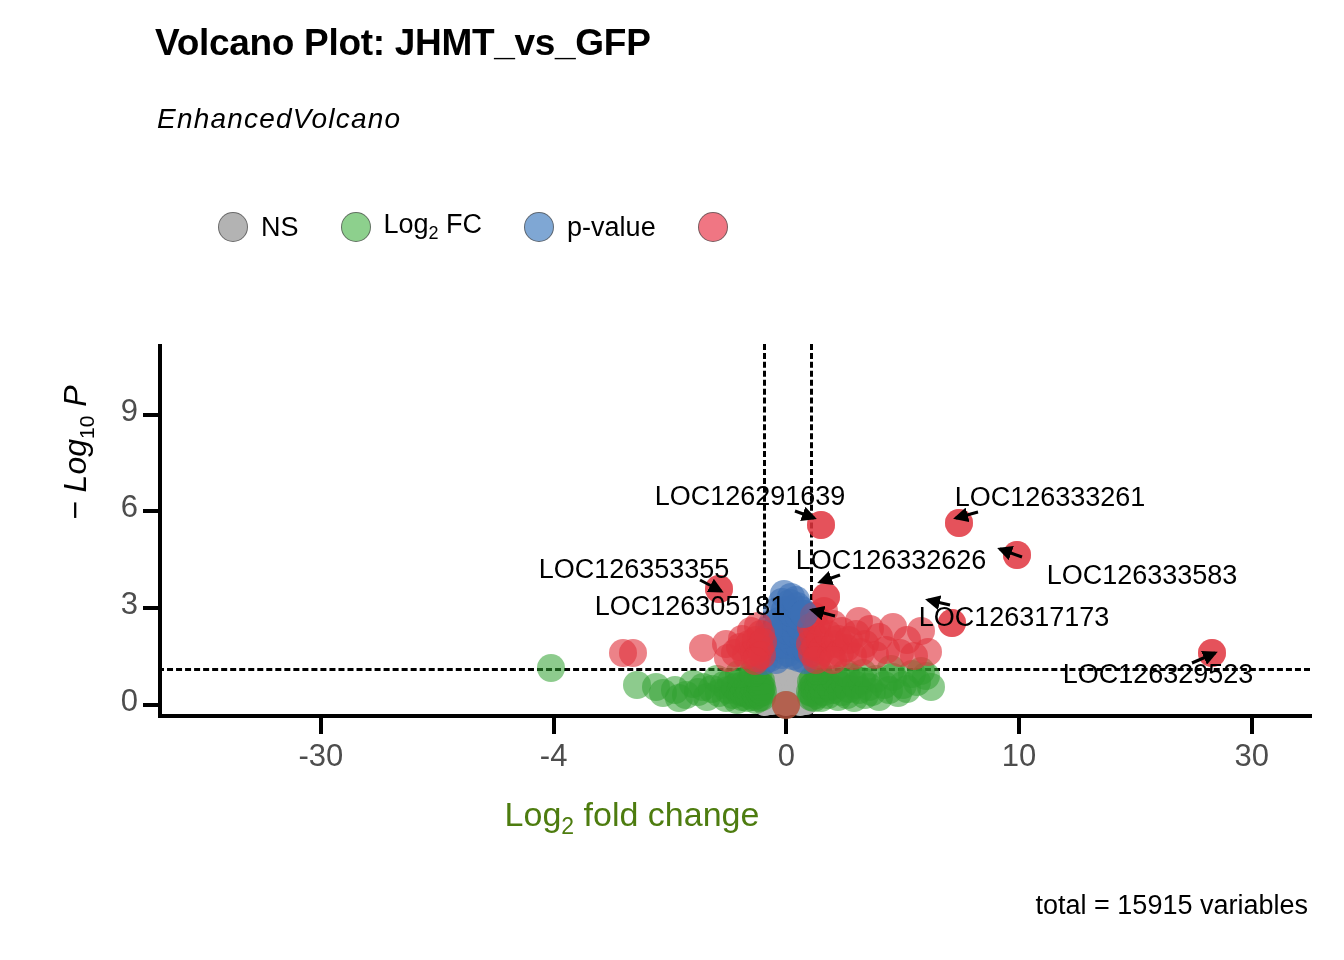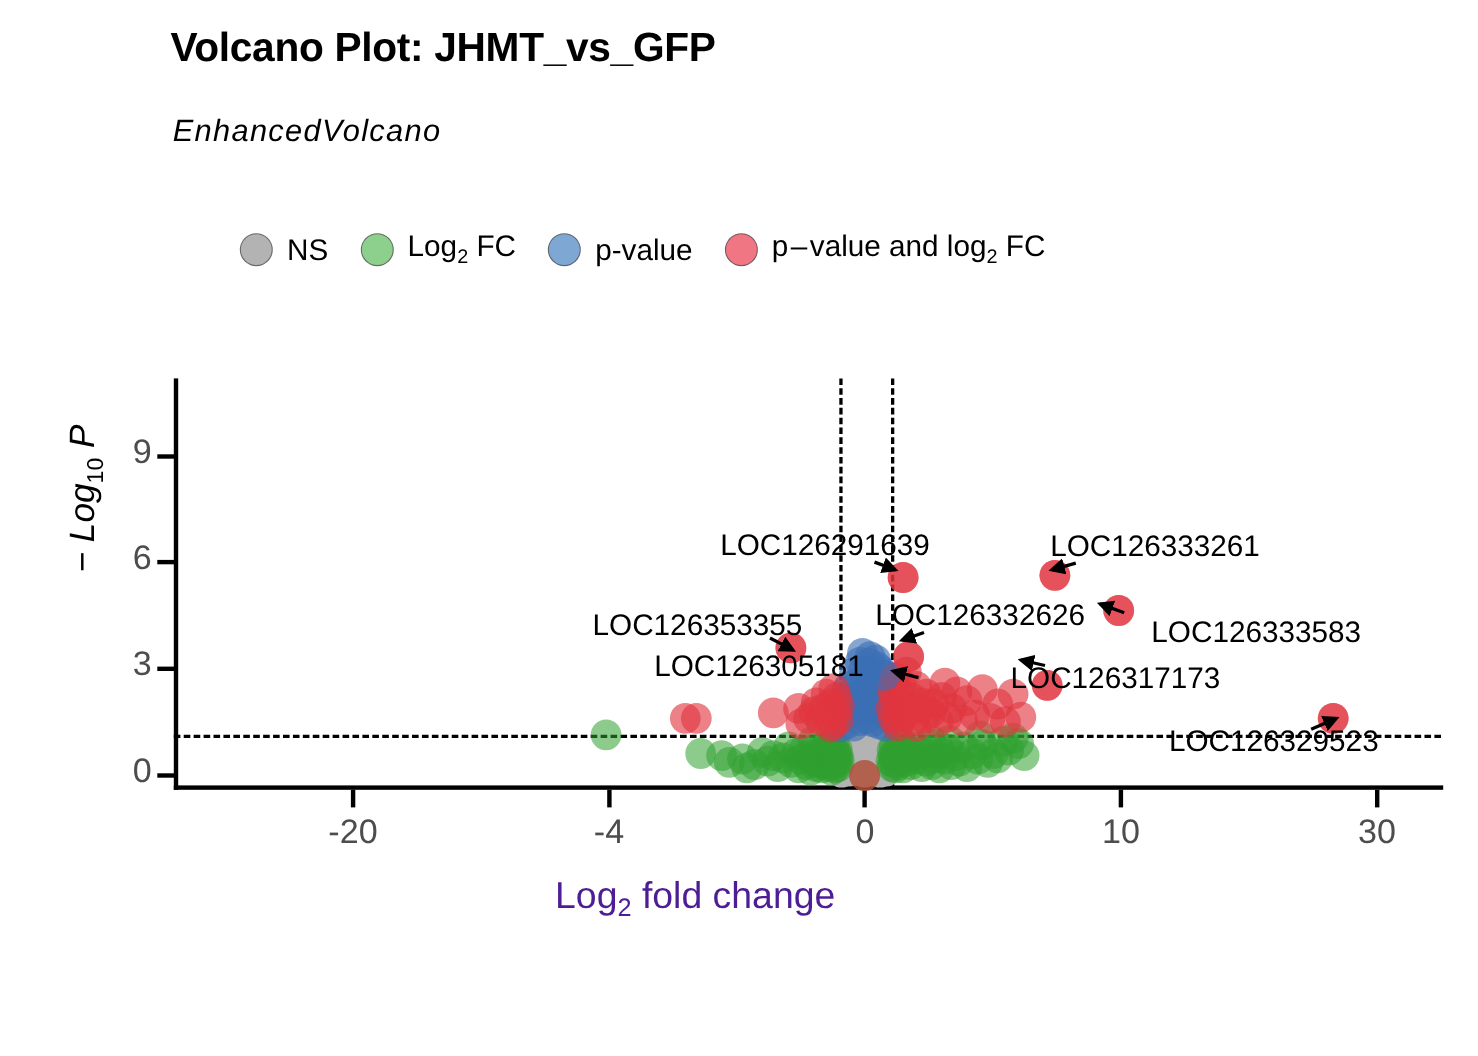--- a/index.html
+++ b/index.html
@@ -37,21 +37,21 @@
     white-space: nowrap;
   }
   
   #legend {
     position: absolute;
     left: 218px;
     top: 203px;
     height: 48px;
     display: flex;
     align-items: center;
-    gap: 3px;
+    gap: 16px;
   }
   .legend-entry {
     display: flex;
     align-items: center;
     margin-right: 26px;
   }
   .legend-dot {
     width: 28px;
     height: 28px;
     border-radius: 50%;
@@ -79,21 +79,21 @@
     white-space: nowrap;
   }
   #y-axis-title sub { font-size: 21px; font-style: normal; }
   #x-axis-title {
     position: absolute;
     left: 0px;
     top: 795px;
     width: 1264px;
     text-align: center;
     font-size: 34px;
-    color: #4c1d95;
+    color: #4d7c0f;
   }
   #x-axis-title sub { font-size: 23px; }
   #total-caption {
     position: absolute;
     right: 36px;
     top: 890px;
     font-size: 27px;
     color: #000000;
     white-space: nowrap;
   }
@@ -194,41 +194,41 @@
     <div class="legend-entry">
       <span class="legend-dot" style="background:#8DD08D;"></span>
       <span class="legend-label">Log<sub>2</sub> FC</span>
     </div>
     <div class="legend-entry">
       <span class="legend-dot" style="background:#7FA7D4;"></span>
       <span class="legend-label">p-value</span>
     </div>
     <div class="legend-entry">
       <span class="legend-dot" style="background:#F07683;"></span>
-      <span class="legend-label">p – value and log<sub>2</sub> FC</span>
     </div>
   </div>
 
   <div id="y-axis-title">− Log<sub>10</sub> <i>P</i></div>
   <div id="x-axis-title">Log<sub>2</sub> fold change</div>
+  <div id="total-caption">total = 15915 variables</div>
 
   <div id="axis-y-line"></div>
   <div id="axis-x-line"></div>
 
   <div id="ticks-layer">
       <div class="y-tick-mark" style="top: 702.727px;"></div>
       <div class="y-tick-text" style="top: 682.727px;">0</div>
       <div class="y-tick-mark" style="top: 606.104px;"></div>
       <div class="y-tick-text" style="top: 586.104px;">3</div>
       <div class="y-tick-mark" style="top: 509.481px;"></div>
       <div class="y-tick-text" style="top: 489.481px;">6</div>
       <div class="y-tick-mark" style="top: 412.857px;"></div>
       <div class="y-tick-text" style="top: 392.857px;">9</div>
       <div class="x-tick-mark" style="left: 318.909px;"></div>
-      <div class="x-tick-text" style="left: 260.909px;">-20</div>
+      <div class="x-tick-text" style="left: 260.909px;">-30</div>
       <div class="x-tick-mark" style="left: 551.636px;"></div>
       <div class="x-tick-text" style="left: 493.636px;">-4</div>
       <div class="x-tick-mark" style="left: 784.364px;"></div>
       <div class="x-tick-text" style="left: 726.364px;">0</div>
       <div class="x-tick-mark" style="left: 1017.09px;"></div>
       <div class="x-tick-text" style="left: 959.091px;">10</div>
       <div class="x-tick-mark" style="left: 1249.82px;"></div>
       <div class="x-tick-text" style="left: 1191.82px;">30</div>
     </div>
   <div id="panel">

